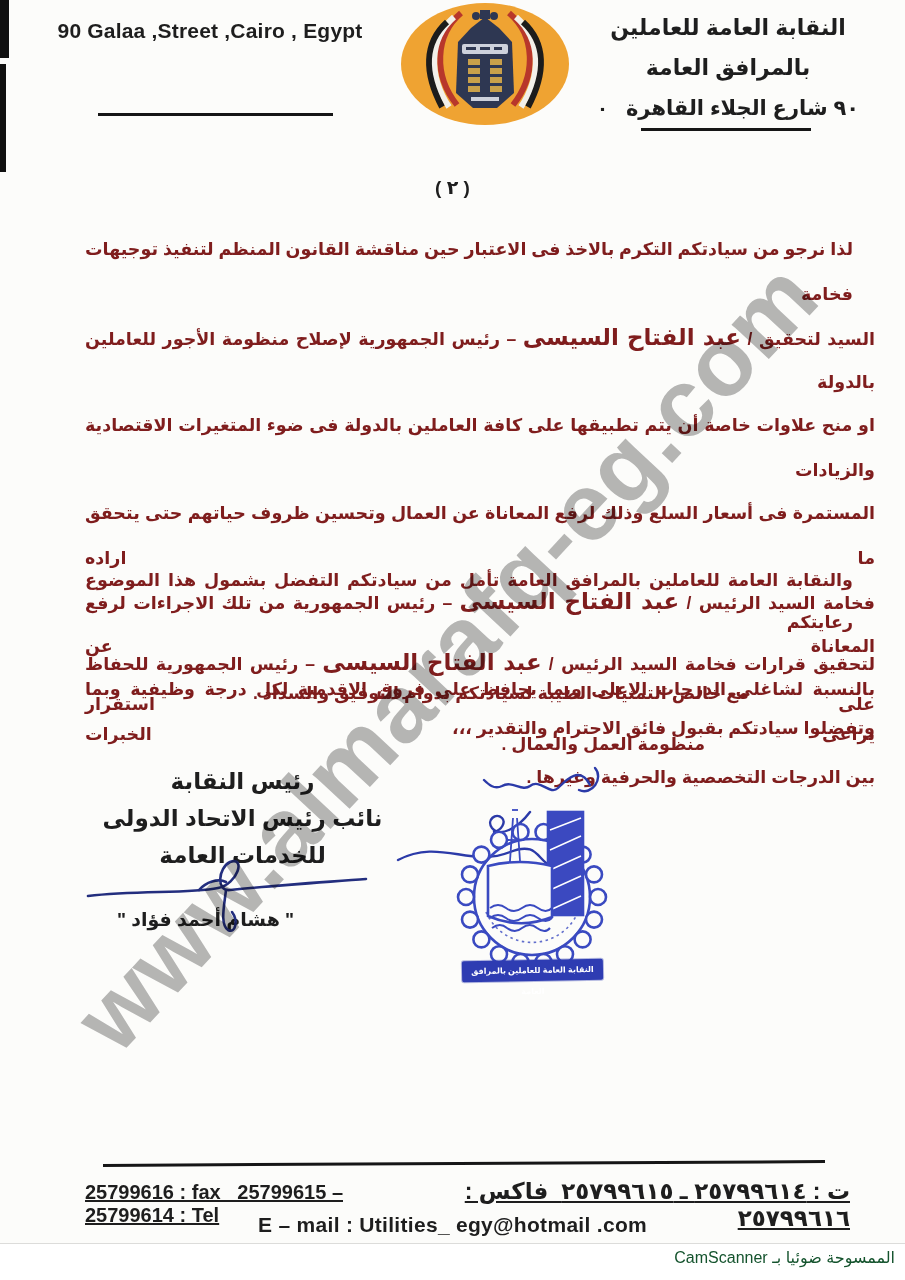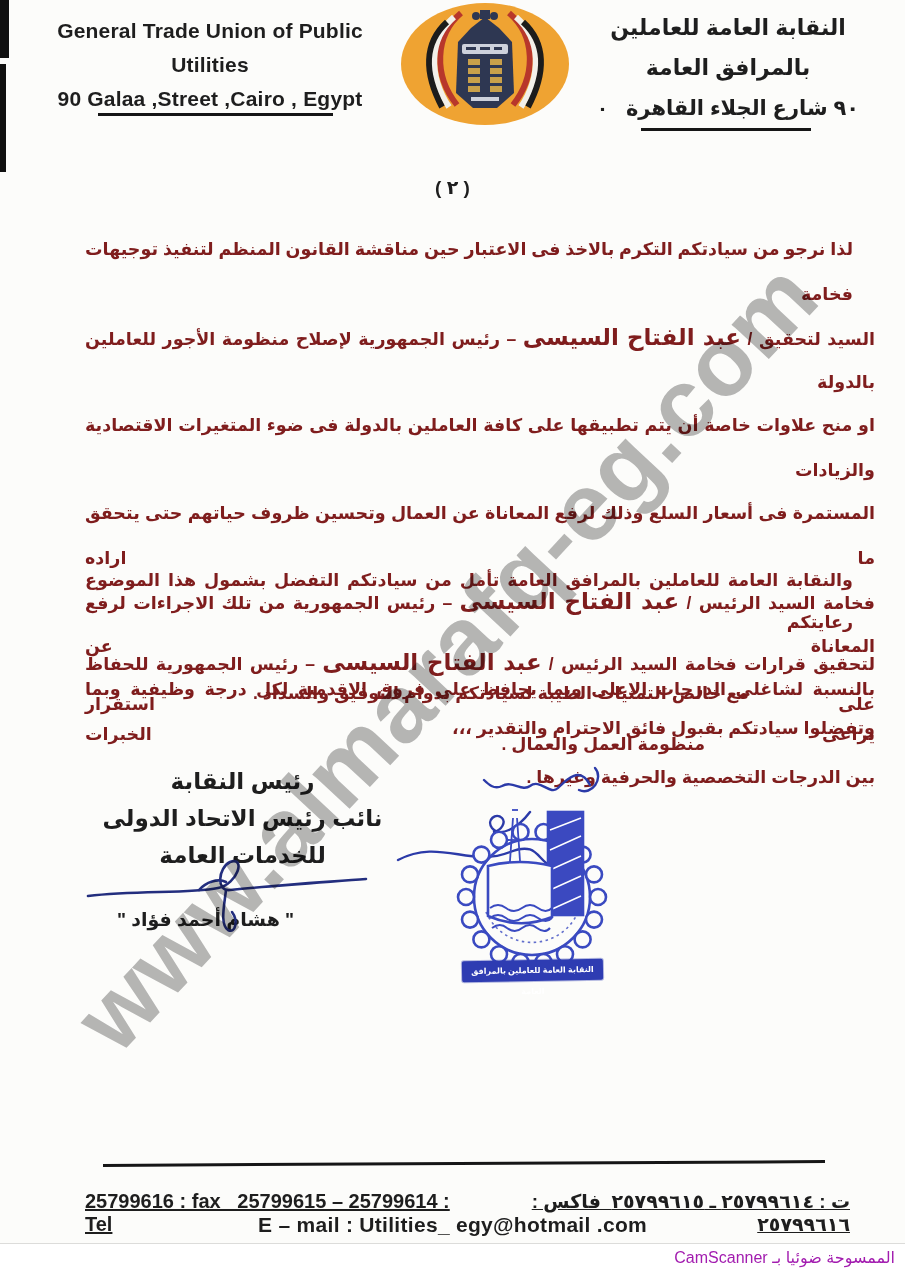--- a/index.html
+++ b/index.html
@@ -60,38 +60,37 @@
                 color:#ffffff; font-size:8px; font-weight:bold; direction:rtl;
                 text-align:center; line-height:21px; letter-spacing:0; z-index:4;
                 box-shadow:0 0 0 1px rgba(46,60,178,.35);}
   
   .foot-rule{position:absolute; left:103px; top:1162px; width:722px; height:3px;
              background:#161616; transform:rotate(-.3deg);}
   .foot-phone{position:absolute; left:85px; top:1178px; width:765px;
               display:flex; justify-content:space-between; align-items:baseline;
               font-weight:bold; font-size:20px;text-decoration:underline;}
   .foot-phone .en{direction:ltr;}
-  .foot-phone .ar{direction:rtl; font-size:19px;margin-top:12px;}
+  .foot-phone .ar{direction:rtl; font-size:23px;}
   .foot-email{position:absolute; left:0; top:1213px; width:905px; text-align:center;
               font-weight:bold; font-size:21px; letter-spacing:.3px;}
   .cam-bar{position:absolute; left:0; bottom:0; width:905px; height:36px;
            background:#ffffff; border-top:1px solid #dcdcda; z-index:7;}
   .cam-label{position:absolute; right:10px; top:4px; direction:rtl;
-             font-size:16px; color:#a21caf;}
+             font-size:16px; color:#14532d;}
 </style>
 </head>
 <body>
 
 <div class="page">
 
   <div class="edge-mark edge1"></div>
   <div class="edge-mark edge2"></div>
 
   <div class="hdr-en">
-    <div>General Trade Union of Public Utilities</div>
     <div>90 Galaa ,Street ,Cairo , Egypt</div>
   </div>
   <div class="hdr-en-rule"></div>
 
   <svg class="logo" width="172" height="126" viewBox="0 0 172 126">
     <ellipse cx="86" cy="63" rx="84" ry="61" fill="#efa332"></ellipse>
 
     <path d="M62,12 C36,34 34,74 58,104" fill="none" stroke="#b8372b" stroke-width="6"></path>
     <path d="M55,16 C30,38 29,74 50,106" fill="none" stroke="#f2f0ea" stroke-width="6"></path>
     <path d="M48,21 C25,42 25,72 43,106" fill="none" stroke="#1c1c1c" stroke-width="6"></path>

